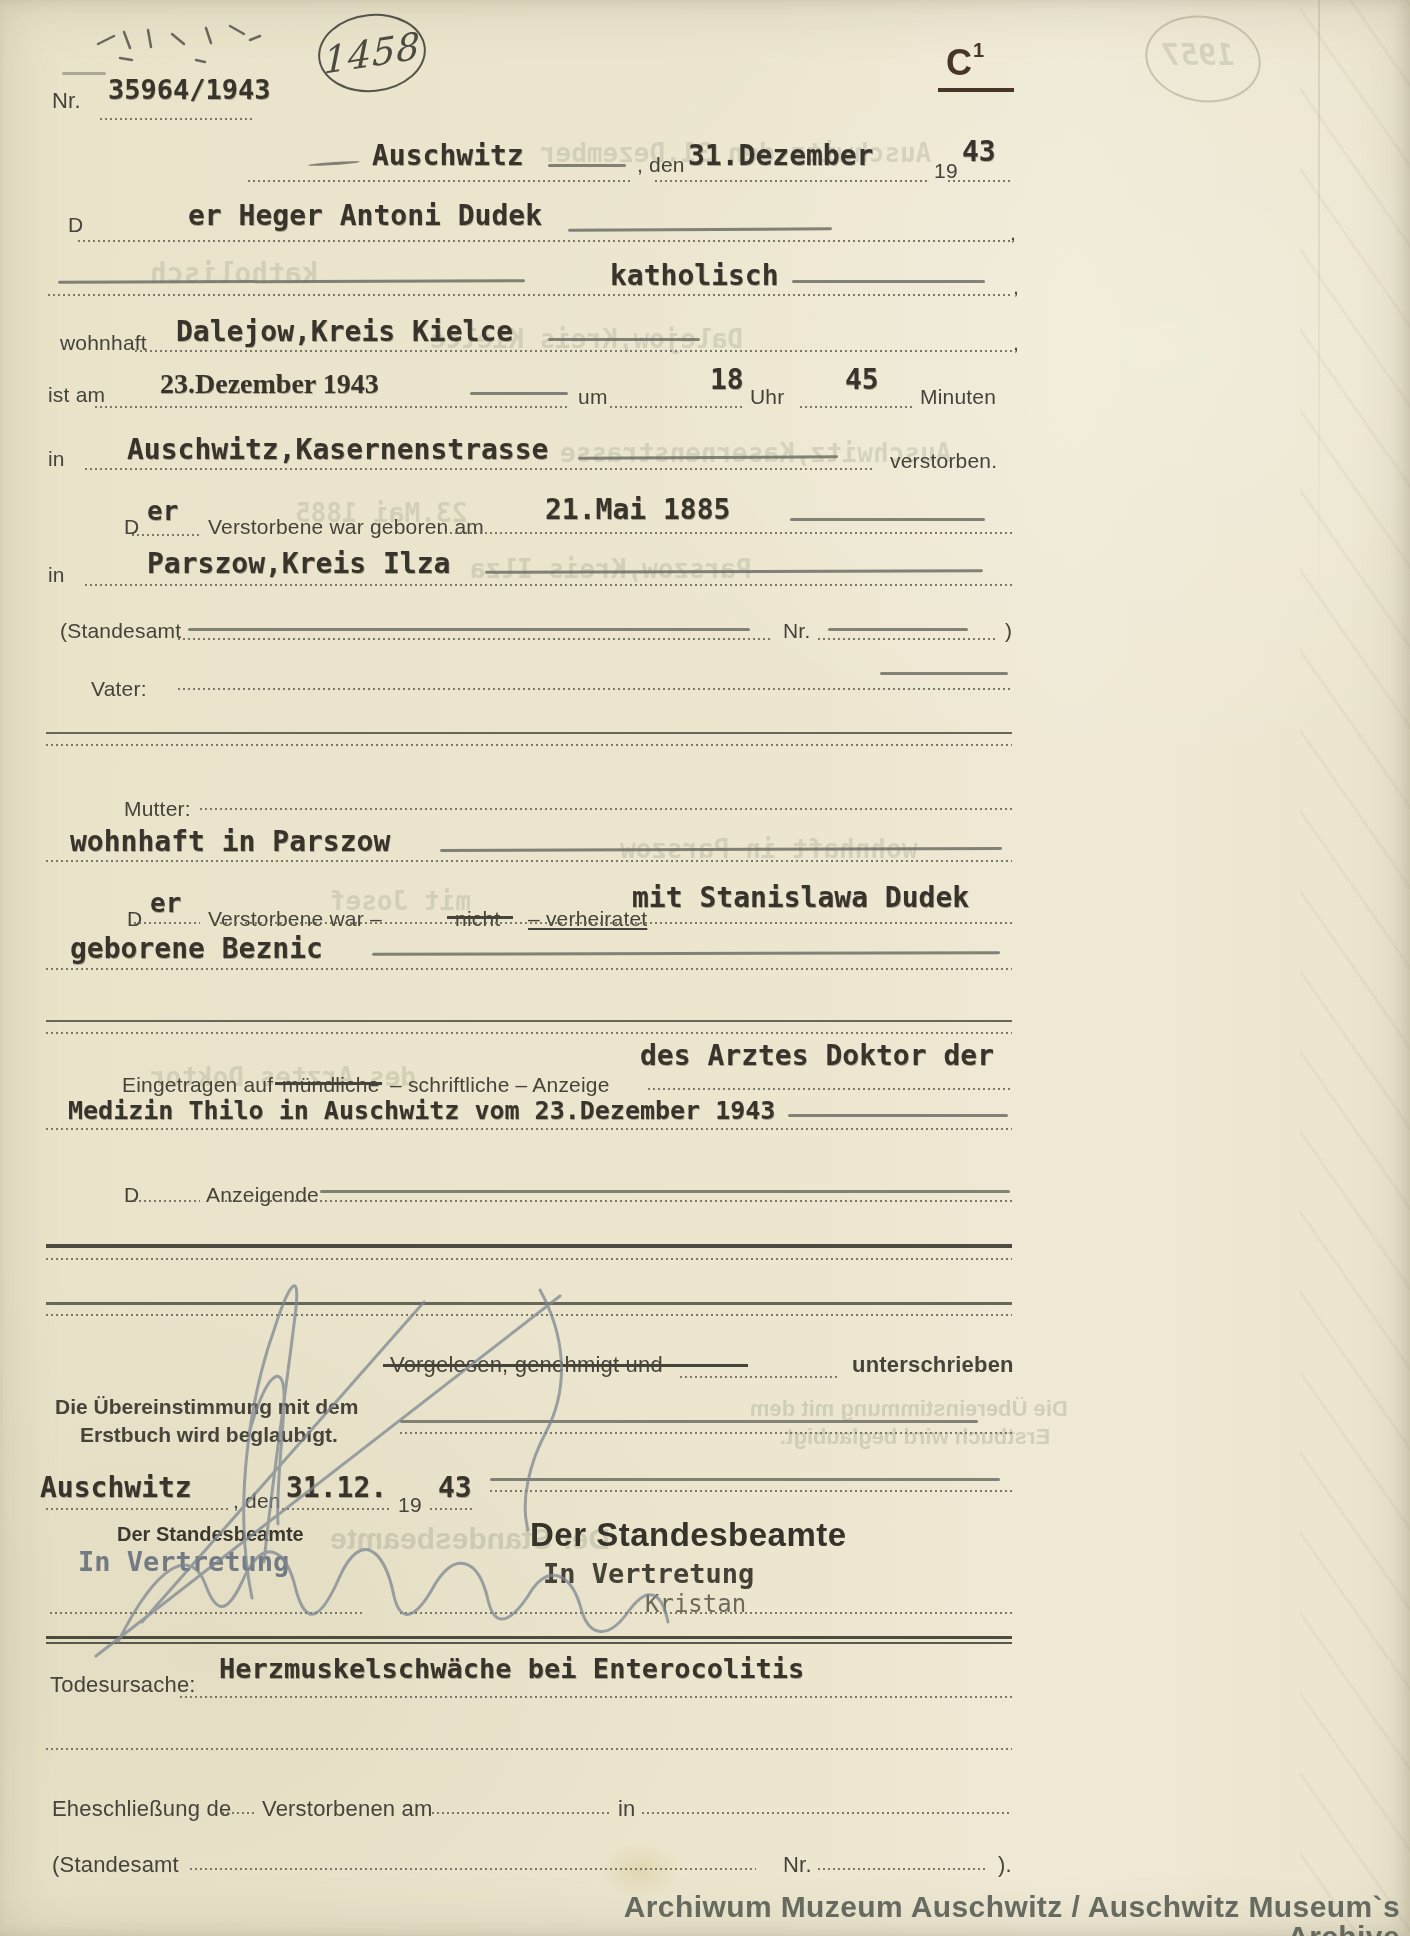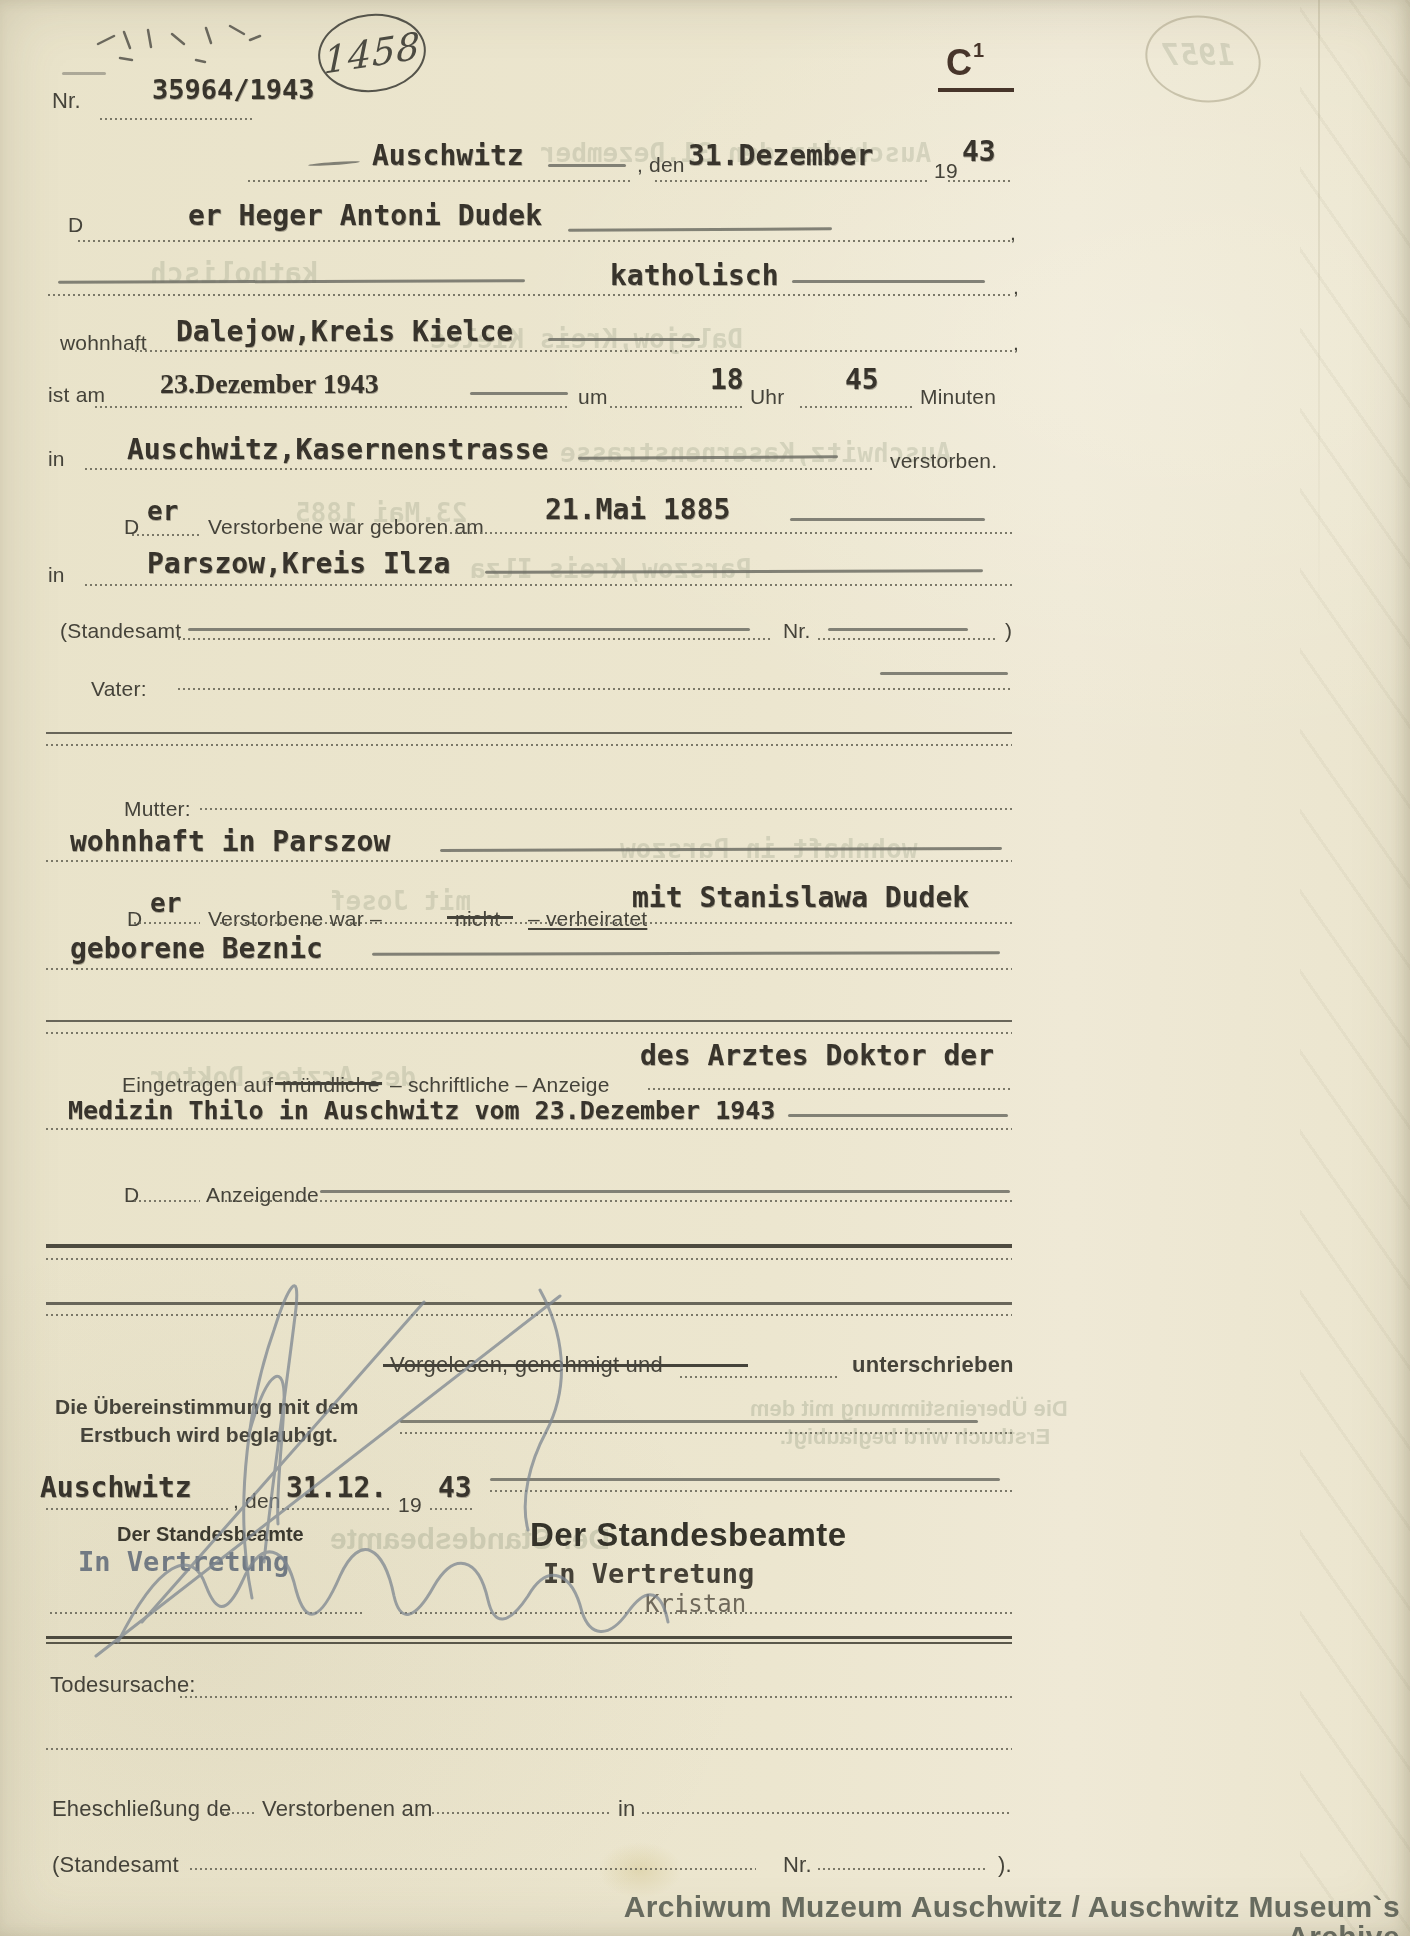--- a/index.html
+++ b/index.html
@@ -72,21 +72,21 @@
   <div class="ghost" style="left:470px; top:556px;">Parszow,Kreis Ilza</div>
   <div class="ghost" style="left:620px; top:836px;">wohnhaft in Parszow</div>
   <div class="ghost" style="left:330px; top:888px;">mit Josef</div>
   <div class="ghost" style="left:150px; top:1064px;">des Arztes Doktor</div>
   <div class="ghost sans" style="left:330px; top:1524px; font-size:30px; font-weight:700;">Der Standesbeamte</div>
   <div class="ghost sans" style="left:750px; top:1398px; font-size:22px;">Die Übereinstimmung mit dem</div>
   <div class="ghost sans" style="left:780px; top:1426px; font-size:22px;">Erstbuch wird beglaubigt.</div>
 
   <div class="stroke" style="left:62px; top:72px; width:44px; height:3px; opacity:.5;"></div>
   <span class="lbl" style="left:52px; top:90px; font-size:22px;">Nr.</span>
-  <span class="typed" style="left:108px; top:76px; font-size:27px;margin-left:44px;">35964/1943</span>
+  <span class="typed" style="left:108px; top:76px; font-size:27px;">35964/1943</span>
   <div class="dots" style="left:100px; top:118px; width:152px;"></div>
 
   <div class="circle-num">
     <span>1458</span>
   </div>
 
   <div class="cmark">
     <span>C</span><sup>1</sup>
   </div>
   <div class="cmark-rule"></div>
@@ -235,20 +235,21 @@
   <div class="stamp-title-r">Der Standesbeamte</div>
   <div class="stamp-mono" style="left:543px; top:1560px; font-size:27px; color:#454137;">In Vertretung</div>
   <div class="stamp-mono" style="left:645px; top:1592px; font-size:24px; font-weight:400; color:#6f695b;">Kristan</div>
   <div class="dots" style="left:50px; top:1612px; width:315px;"></div>
   <div class="dots" style="left:400px; top:1612px; width:612px;"></div>
 
   <div class="rule hvy" style="left:46px; top:1636px; width:966px;"></div>
   <div class="rule" style="left:46px; top:1642px; width:966px; height:2px; background:#4a483c;"></div>
 
   <span class="lbl" style="left:50px; top:1674px; font-size:22px;">Todesursache:</span>
+  <span class="typed" style="left:219px; top:1655px; font-size:27px;">Herzmuskelschwäche bei Enterocolitis</span>
   <div class="dots" style="left:180px; top:1696px; width:832px;"></div>
 
   <div class="dots" style="left:46px; top:1748px; width:966px;"></div>
 
   <span class="lbl" style="left:52px; top:1798px; font-size:22px;">Eheschließung de</span>
   <div class="dots" style="left:222px; top:1812px; width:34px;"></div>
   <span class="lbl" style="left:262px; top:1798px; font-size:22px;">Verstorbenen am</span>
   <div class="dots" style="left:432px; top:1812px; width:178px;"></div>
   <span class="lbl" style="left:618px; top:1798px; font-size:22px;">in</span>
   <div class="dots" style="left:642px; top:1812px; width:370px;"></div>

